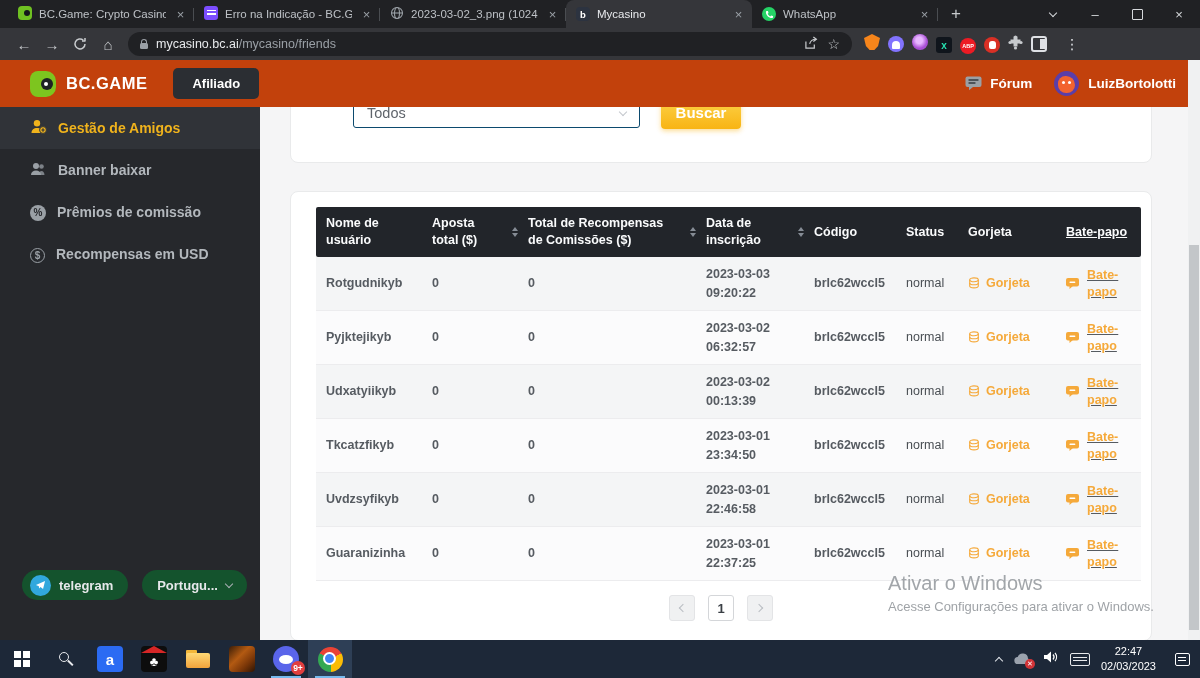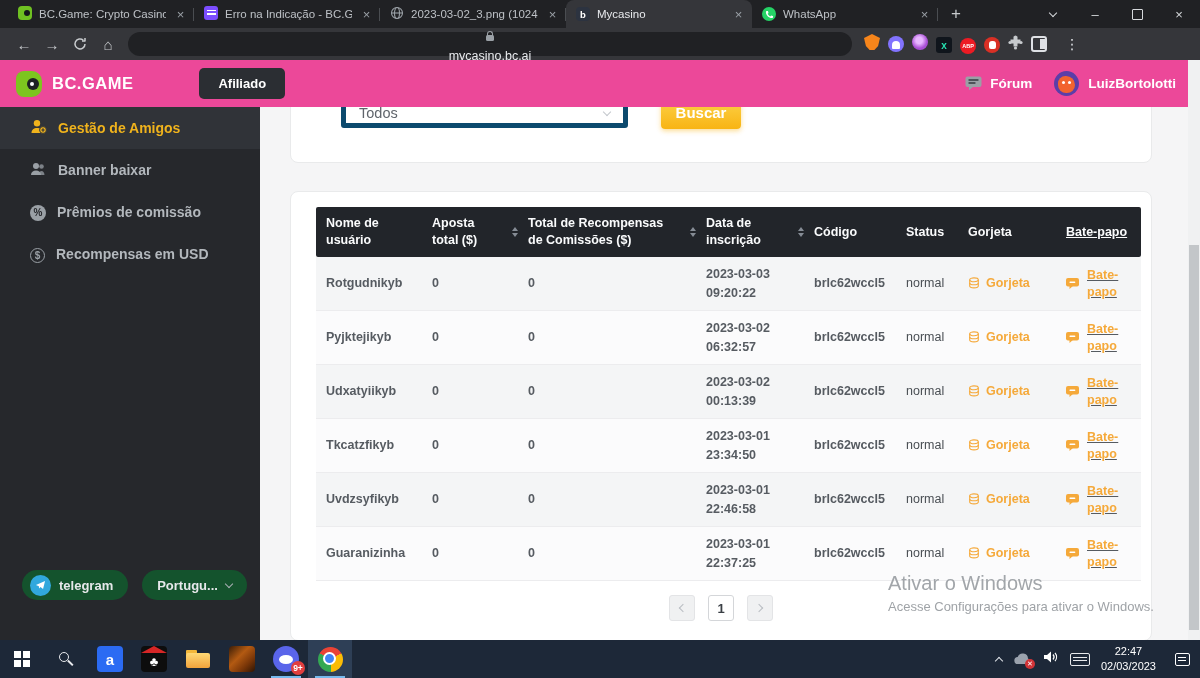--- a/index.html
+++ b/index.html
@@ -24,42 +24,42 @@
   .wc{width:42px;display:flex;align-items:center;justify-content:center;color:#d6d9dc;font-size:13px;}
   .wc-sq{width:9px;height:9px;border:1.2px solid #d6d9dc;border-radius:1px;display:inline-block;}
   .chev{display:inline-block;width:5px;height:5px;border-right:1.4px solid currentColor;border-bottom:1.4px solid currentColor;}
   .chev.down{transform:rotate(45deg);margin-top:-2px;}
   .chev.up{transform:rotate(-135deg);margin-top:3px;}
   .chev.left{transform:rotate(135deg);margin-left:2px;}
   .chev.right{transform:rotate(-45deg);margin-right:2px;}
   
   .addrbar{position:absolute;top:28px;left:0;right:0;height:32px;background:#35363a;display:flex;align-items:center;padding:0 10px;box-sizing:border-box;}
   .navbtn{width:28px;height:28px;display:flex;align-items:center;justify-content:center;color:#c7cacd;font-size:15px;flex:0 0 auto;}
-  .omni{width:724px;height:24px;margin-left:6px;background:#202124;border-radius:12px;display:flex;align-items:center;padding:0 12px;gap:8px;font-size:12.5px;color:#e8eaed;box-sizing:border-box;flex-direction:column;}
+  .omni{width:724px;height:24px;margin-left:6px;background:#202124;border-radius:12px;display:flex;align-items:center;padding:0 12px;gap:8px;font-size:12.5px;color:#e8eaed;box-sizing:border-box;}
   .omni .path{color:#9aa0a6;}
   .omni .sp{flex:1;}
   .lock{width:8px;height:6px;background:#9aa0a6;border-radius:1.5px;position:relative;margin-top:3px;flex:0 0 auto;}
   .lock::before{content:'';position:absolute;top:-4px;left:1px;width:6px;height:5px;border:1.5px solid #9aa0a6;border-bottom:none;border-radius:3px 3px 0 0;box-sizing:border-box;}
   .star{color:#c7cacd;font-size:14px;}
   .extbar{display:flex;align-items:center;gap:8px;margin-left:12px;}
   .ic16{width:16px;height:16px;display:inline-flex;align-items:center;justify-content:center;}
   .mm{clip-path:polygon(50% 0,100% 25%,88% 75%,65% 100%,35% 100%,12% 75%,0 25%);background:#f6851b;}
   .ph{border-radius:50%;background:#8273ff;align-items:flex-end;}
   .ph::after{content:'';display:block;width:8px;height:8px;margin:0 auto 3px;background:#fff;border-radius:4px 4px 1px 1px;}
   .sw{border-radius:50%;background:radial-gradient(circle at 45% 40%,#e7b6ff 0 25%,#a94fd6 60%);}
   .tx{background:#10151c;border-radius:3px;color:#27e0b0;font-weight:bold;font-size:10px;}
   .abp{border-radius:50%;background:#ed1b24;color:#fff;font-weight:bold;font-size:5.5px;}
   .hand{border-radius:50%;background:#d93025;}
   .hand::after{content:'';display:block;width:7px;height:8px;background:#fff;border-radius:3px 3px 2px 2px;}
   .split{border:2px solid #dfe1e5;border-radius:3px;box-sizing:border-box;justify-content:flex-end;}
   .split::after{content:'';display:block;width:5px;height:10px;background:#dfe1e5;margin:1px 0;}
   .prof{width:19px;height:19px;border-radius:50%;background:radial-gradient(circle at 50% 38%,#caa27a 0 32%,#5a4632 33% 58%,#2e2820 59%);}
   .dots{color:#dfe1e5;font-size:14px;padding:0 2px;}
   
-  .siteheader{position:absolute;top:60px;left:0;right:0;height:47px;background:#ec4899;display:flex;align-items:center;padding:0 24px 0 16px;box-sizing:border-box;gap:40px;}
+  .siteheader{position:absolute;top:60px;left:0;right:0;height:47px;background:#c2410c;display:flex;align-items:center;padding:0 24px 0 30px;box-sizing:border-box;}
   .brand{display:flex;align-items:center;gap:10px;color:#fff;font-weight:bold;font-size:16.5px;letter-spacing:.5px;}
   .bclogo{width:26px;height:26px;background:#7dc51f;border-radius:8px 10px 10px 8px;position:relative;}
   .bclogo span{position:absolute;right:3px;top:7px;width:12px;height:12px;background:#1e2124;border-radius:50%;}
   .bclogo span::after{content:'';position:absolute;left:3px;top:4px;width:4px;height:4px;background:#fff;border-radius:50%;}
   .afiliado{margin-left:26px;background:#2b2e33;color:#fff;font-size:13px;font-weight:bold;padding:8px 19px;border-radius:5px;}
   .hdr-right{margin-left:auto;display:flex;align-items:center;color:#fff;font-weight:bold;font-size:13.5px;}
   .forum{display:flex;align-items:center;gap:8px;margin-right:22px;}
   .hdr-avatar{width:25px;height:25px;border-radius:50%;background:#5b3ea8;position:relative;overflow:hidden;margin-right:9px;}
   .hdr-avatar span{position:absolute;left:4px;top:5px;width:17px;height:17px;background:#f2632f;border-radius:45% 55% 50% 50%;}
   .hdr-avatar span::after{content:'';position:absolute;left:4px;top:5px;width:3px;height:3px;background:#fff;border-radius:50%;box-shadow:6px 0 0 #fff;}
@@ -70,21 +70,21 @@
   .circ-gray{width:16px;height:16px;border-radius:50%;background:#9aa0a6;display:inline-flex;align-items:center;justify-content:center;font-size:10px;font-weight:bold;color:#26282c;flex:0 0 auto;}
   .circ-out{width:15px;height:15px;border-radius:50%;border:1.5px solid #9aa0a6;display:inline-flex;align-items:center;justify-content:center;font-size:10px;font-weight:bold;color:#9aa0a6;box-sizing:border-box;flex:0 0 auto;}
   .side-bottom{position:absolute;left:22px;bottom:40px;display:flex;gap:14px;align-items:center;}
   .pill{height:30px;border-radius:16px;background:#14532d;display:flex;align-items:center;gap:8px;padding:0 15px;color:#e6e8ea;font-size:13px;font-weight:bold;}
   .tg-circ{width:21px;height:21px;border-radius:50%;background:#31a8dd;display:inline-flex;align-items:center;justify-content:center;margin-left:-7px;}
   .pill .chev{color:#aab0b6;}
   
   .main{position:absolute;top:107px;left:260px;width:928px;height:533px;background:#f5f5f6;overflow:hidden;}
   .card{position:absolute;left:30px;width:862px;background:#fff;border:1px solid #e9eaeb;border-radius:8px;box-sizing:border-box;}
   .card1{top:-10px;height:66px;}
-  .selectbox{position:absolute;left:50px;top:0;width:287px;height:30px;border:5px solid #0c4a6e;border-radius:3px;background:#fff;display:flex;align-items:center;justify-content:space-between;padding:0 13px;font-size:14.5px;color:#5f646b;box-sizing:border-box;}
+  .selectbox{position:absolute;left:62px;top:0;width:287px;height:30px;border:1px solid #0c4a6e;border-radius:3px;background:#fff;display:flex;align-items:center;justify-content:space-between;padding:0 13px;font-size:14.5px;color:#5f646b;box-sizing:border-box;}
   .selectbox .chev{color:#c3c7cc;}
   .buscar{position:absolute;left:370px;top:-2px;width:80px;height:33px;border-radius:4px;background:linear-gradient(180deg,#fdd44c,#f8b414);color:#fff;font-weight:bold;font-size:15px;display:flex;align-items:center;justify-content:center;box-shadow:0 2px 5px rgba(248,180,20,.45);}
   .card2{top:84px;height:450px;}
   .tablewrap{position:absolute;left:25px;top:15px;width:825px;}
   .thead{display:flex;align-items:center;background:#22252a;color:#fafbfc;height:50px;border-radius:2px;}
   .th{font-size:12.5px;font-weight:bold;line-height:1.35;display:flex;align-items:center;box-sizing:border-box;padding-left:10px;}
   .c0{width:106px;}.c1{width:96px;}.c2{width:178px;}.c3{width:108px;}.c4{width:92px;}.c5{width:62px;}.c6{width:98px;}.c7{width:85px;text-decoration:underline;}
   .sort{display:flex;flex-direction:column;margin-left:9px;flex:0 0 auto;}
   .tri{width:0;height:0;border-left:3.5px solid transparent;border-right:3.5px solid transparent;display:block;}
   .tri.u{border-bottom:4.5px solid #868c95;margin-bottom:2.5px;}

